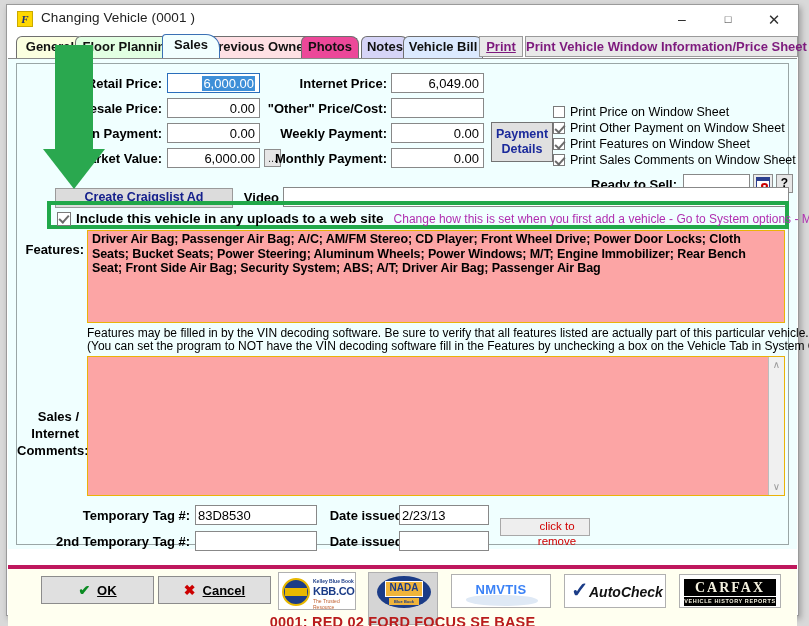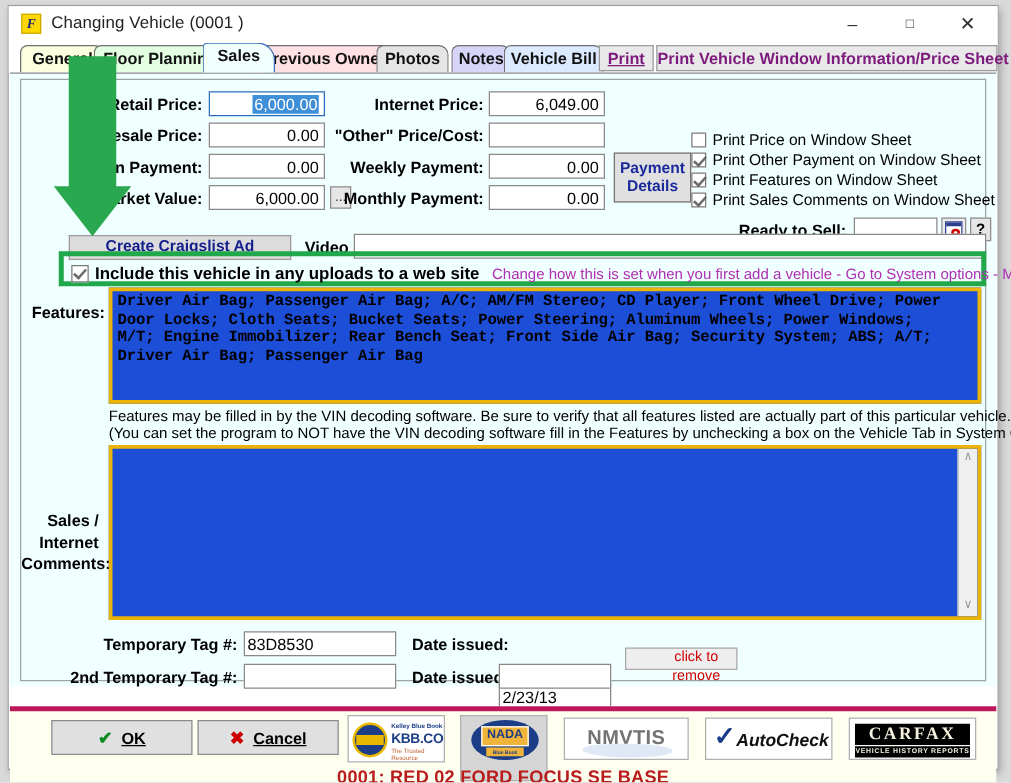--- a/index.html
+++ b/index.html
@@ -67,21 +67,21 @@
 
   .clbtn{position:absolute;box-sizing:border-box;background:#dcdcdc;border:1px solid #9a9a9a;
          color:#15208c;font-weight:bold;font-size:12.5px;text-align:center;line-height:16px;}
 
   .highlight{position:absolute;box-sizing:border-box;border:4px solid #21a84a;background:transparent;z-index:40;}
 
   .inclrow{position:absolute;z-index:45;font-size:13px;white-space:nowrap;}
   .inclrow b{font-weight:bold;color:#000;font-size:13.5px;}
   .inclrow i{font-style:normal;color:#b02fb0;font-size:12px;margin-left:10px;}
 
-  .ta{position:absolute;box-sizing:border-box;background:#1d4ed8;border:3px solid #eab308;overflow:hidden;font-family:Liberation Mono, monospace;}
+  .ta{position:absolute;box-sizing:border-box;background:#fca5a5;border:1px solid #eab308;overflow:hidden;}
   .ta .txt{position:absolute;left:4px;top:1px;right:16px;font-size:12.5px;color:#000;
            line-height:14.5px;font-weight:bold;letter-spacing:-.1px;}
   .sb{position:absolute;right:0;top:0;bottom:0;width:15px;background:#f0f0f0;border-left:1px solid #bcbcbc;}
   .sb .ar{position:absolute;left:0;right:0;height:14px;color:#9a9a9a;font-size:10px;text-align:center;line-height:14px;}
   .sb .ar.up{top:1px;}
   .sb .ar.dn{bottom:1px;}
 
   .note{position:absolute;font-size:12px;color:#000;line-height:13.5px;white-space:nowrap;}
 
   .remove{position:absolute;box-sizing:border-box;background:#eeeeee;border:1px solid #a8a8a8;
@@ -117,21 +117,21 @@
     <div class="wbtn min">–</div>
     <div class="wbtn max">□</div>
     <div class="wbtn close">✕</div>
   </div>
 
   <div class="tabstrip">
     <div class="tab" style="left:9px;width:68px;background:#fbffe0;">General</div>
     <div class="tab" style="left:68px;width:106px;background:#e2ffe2;">Floor Planning</div>
     <div class="tab sel" style="left:155px;width:58px;">Sales</div>
     <div class="tab" style="left:196px;width:112px;background:#ffe0e4;">Previous Owner</div>
-    <div class="tab" style="left:294px;width:58px;background:#e5e5e5;">Photos</div>
+    <div class="tab" style="left:294px;width:58px;background:#ec4899;">Photos</div>
     <div class="tab" style="left:354px;width:48px;background:#d6d4f7;">Notes</div>
     <div class="tab" style="left:396px;width:80px;background:#dceaff;">Vehicle Bill</div>
 
     <div class="pbtn" style="left:472px;width:44px;"><u>Print</u></div>
     <div class="pbtn" style="left:518px;width:273px;">Print Vehicle Window Information/Price Sheet</div>
   </div>
 
   <div class="body">
    <div class="panel">
 
@@ -208,21 +208,21 @@
       <div class="txt"></div>
       <div class="sb">
         <div class="ar up">∧</div>
         <div class="ar dn">∨</div>
       </div>
     </div>
 
     <div class="lbl" style="left:0px;top:444px;width:173px;">Temporary Tag #:</div>
     <div class="fld l" style="left:178px;top:441px;width:122px;height:20px;">83D8530</div>
     <div class="lbl" style="left:304px;top:444px;width:86px;">Date issued:</div>
-    <div class="fld l" style="left:382px;top:441px;width:90px;height:20px;margin-top:42px;">2/23/13</div>
+    <div class="fld l" style="left:382px;top:441px;width:90px;height:20px;">2/23/13</div>
     <div class="remove" style="left:483px;top:454px;width:90px;height:18px;padding-left:24px;">click to remove</div>
 
     <div class="lbl" style="left:0px;top:470px;width:173px;">2nd Temporary Tag #:</div>
     <div class="fld l" style="left:178px;top:467px;width:122px;height:20px;"></div>
     <div class="lbl" style="left:304px;top:470px;width:86px;">Date issued:</div>
     <div class="fld l" style="left:382px;top:467px;width:90px;height:20px;"></div>
 
    </div>
   </div>
 
@@ -245,21 +245,21 @@
     </div>
 
     <div class="logo" style="left:360px;top:3px;width:70px;height:53px;background:#d5d5d5;">
       <div style="position:absolute;left:8px;top:3px;width:54px;height:32px;border-radius:50%;background:#1b3c87;"></div>
       <div style="position:absolute;left:16px;top:8px;width:38px;height:16px;background:#f0b43a;border:1px solid #fff;box-sizing:border-box;"></div>
       <div style="position:absolute;left:16px;top:9px;width:38px;text-align:center;font-size:10px;font-weight:bold;color:#1b3c87;">NADA</div>
       <div style="position:absolute;left:20px;top:25px;width:30px;height:7px;background:#f0b43a;text-align:center;font-size:4px;font-weight:bold;color:#1b3c87;line-height:7px;">Blue Book</div>
     </div>
 
     <div class="logo" style="left:443px;top:5px;width:100px;height:34px;">
-      <div style="position:absolute;left:0;right:0;top:7px;text-align:center;font-size:16px;font-weight:bold;color:#737373;letter-spacing:.3px;">NMVTIS</div>
+      <div style="position:absolute;left:0;right:0;top:7px;text-align:center;font-size:13px;font-weight:bold;color:#3b82f6;letter-spacing:.3px;">NMVTIS</div>
       <div style="position:absolute;left:14px;top:20px;width:72px;height:11px;background:#dfe9f5;border-radius:40% 50% 45% 55%;"></div>
     </div>
 
     <div class="logo" style="left:556px;top:5px;width:102px;height:34px;">
       <div style="position:absolute;left:6px;top:4px;font-size:21px;color:#1b3c87;font-weight:bold;line-height:22px;">✓</div>
       <div style="position:absolute;left:24px;top:9px;font-size:14px;font-style:italic;font-weight:bold;color:#111;">AutoCheck</div>
     </div>
 
     <div class="logo" style="left:671px;top:5px;width:102px;height:34px;">
       <div style="position:absolute;left:4px;top:4px;right:4px;height:17px;background:#000;color:#f4f1df;font-size:14px;font-weight:bold;text-align:center;line-height:17px;letter-spacing:2px;font-family:'Liberation Serif',serif;">CARFAX</div>

